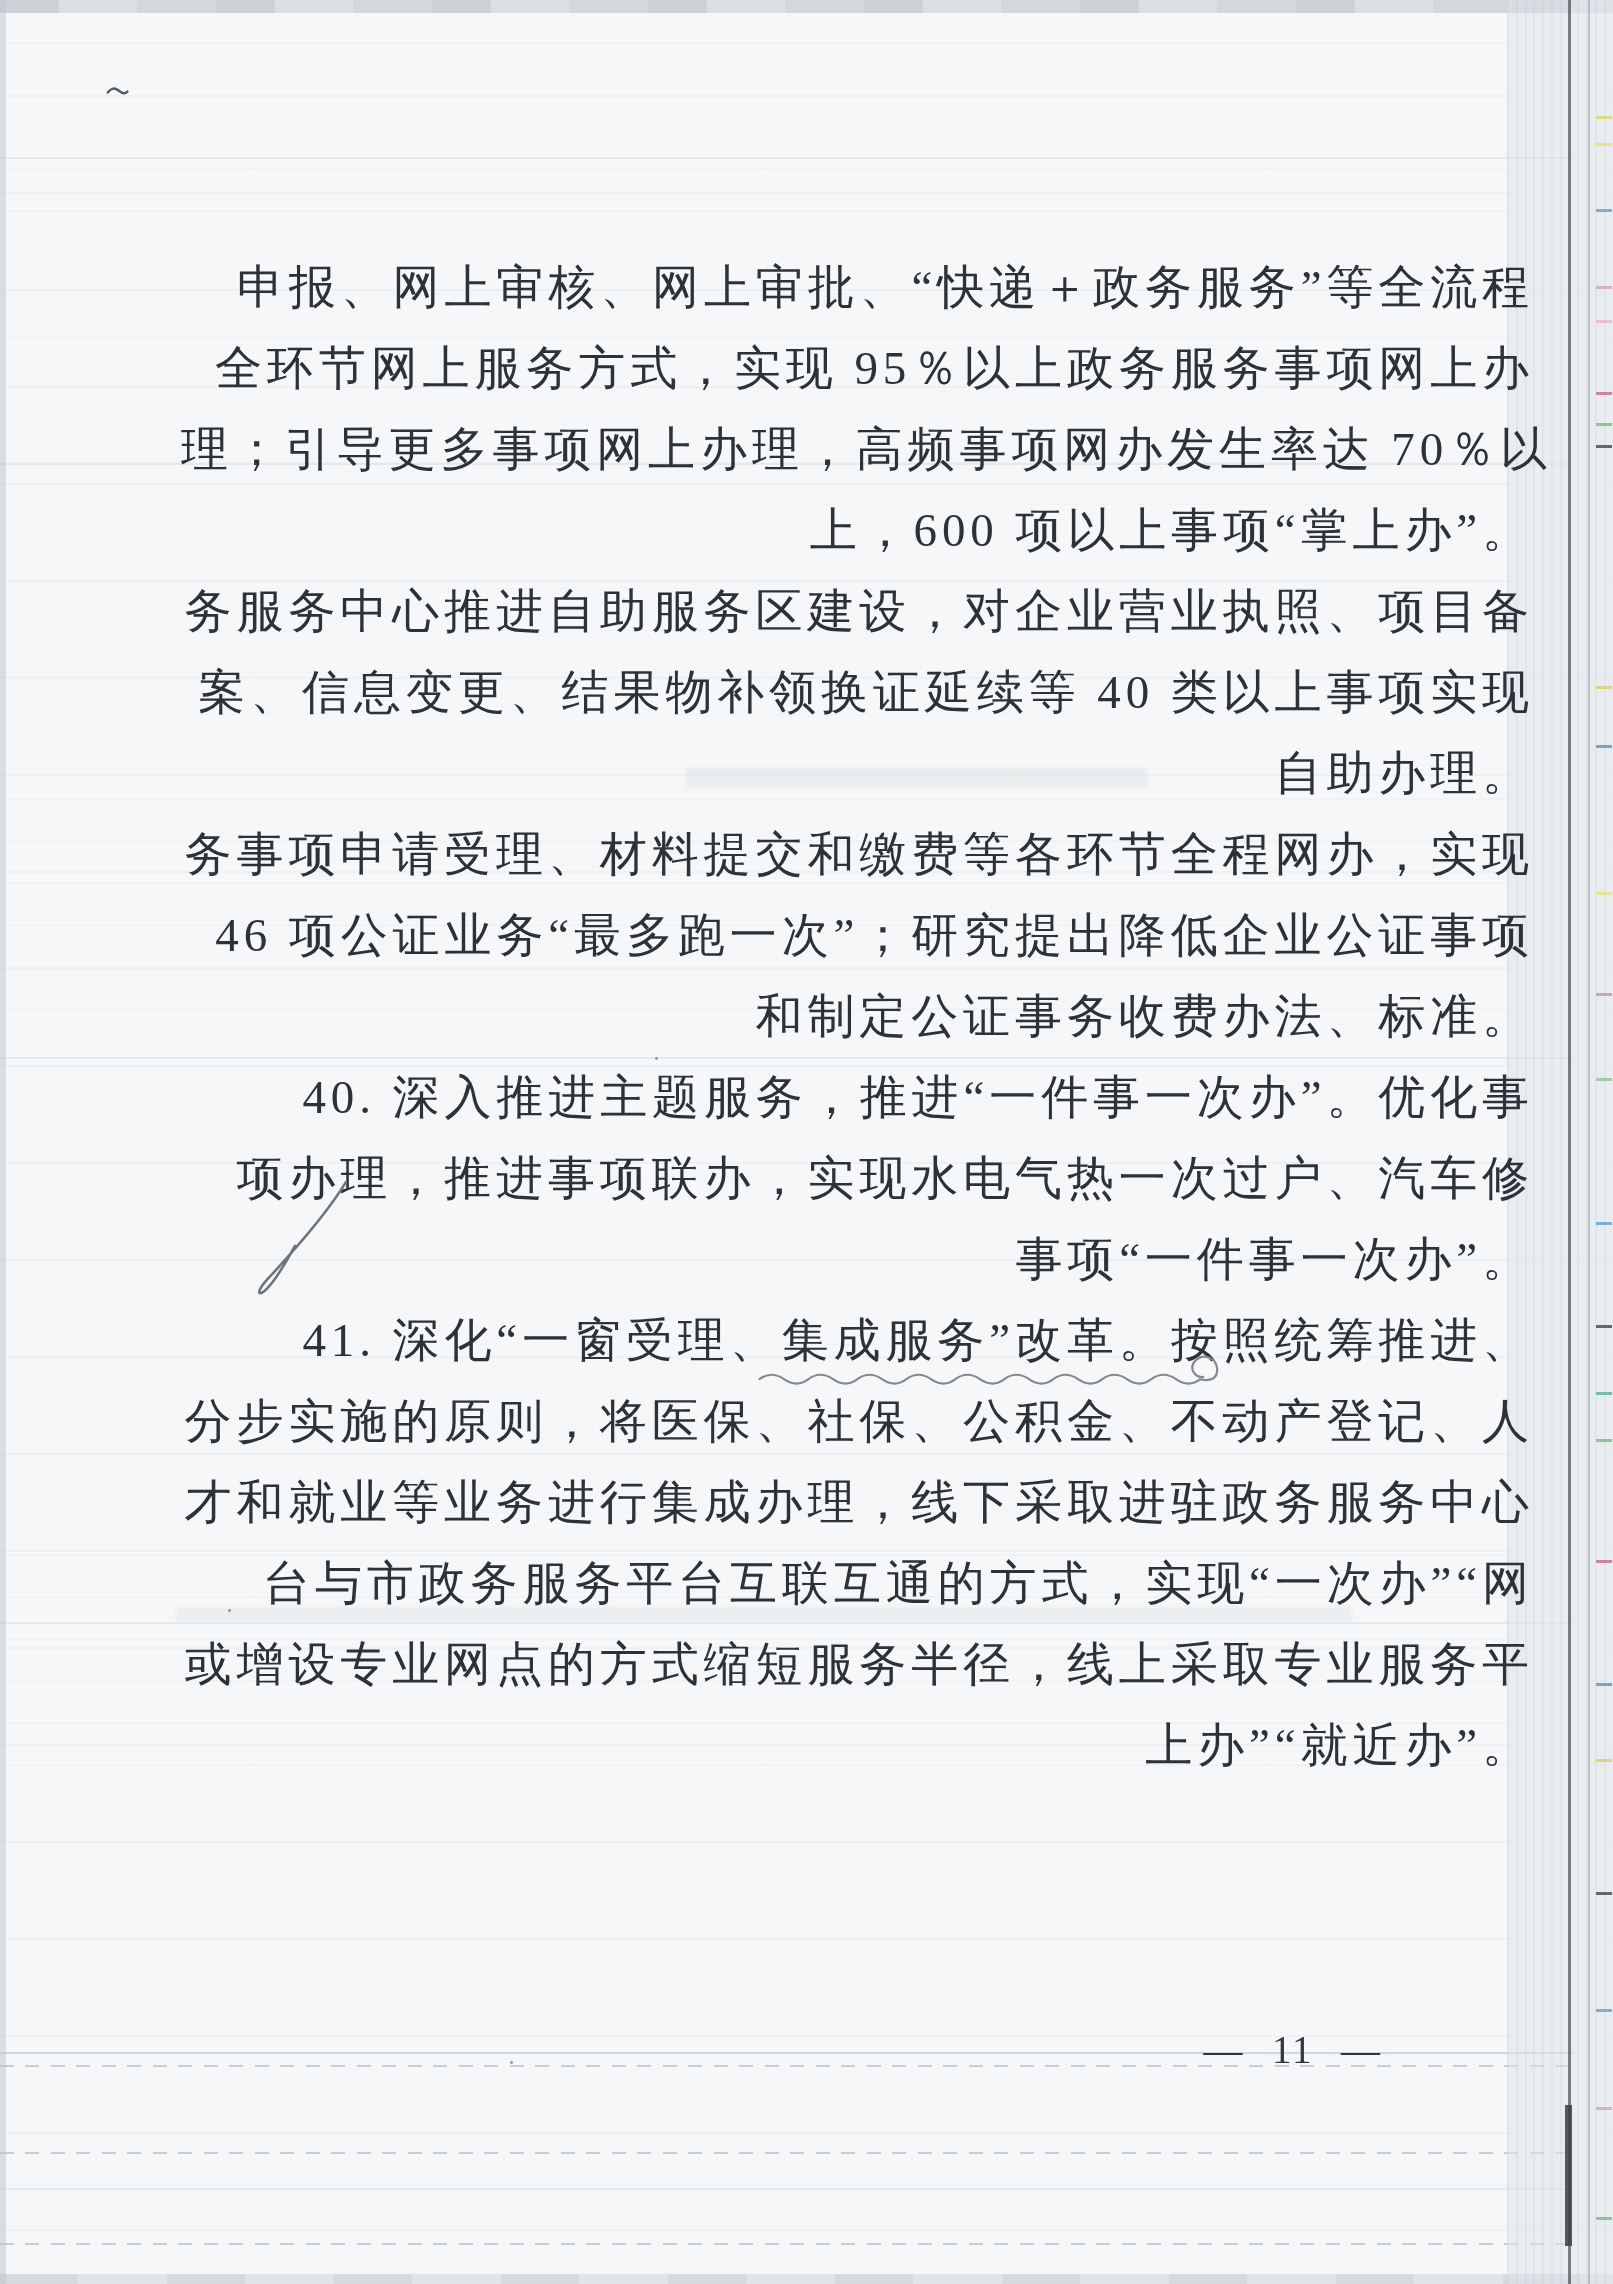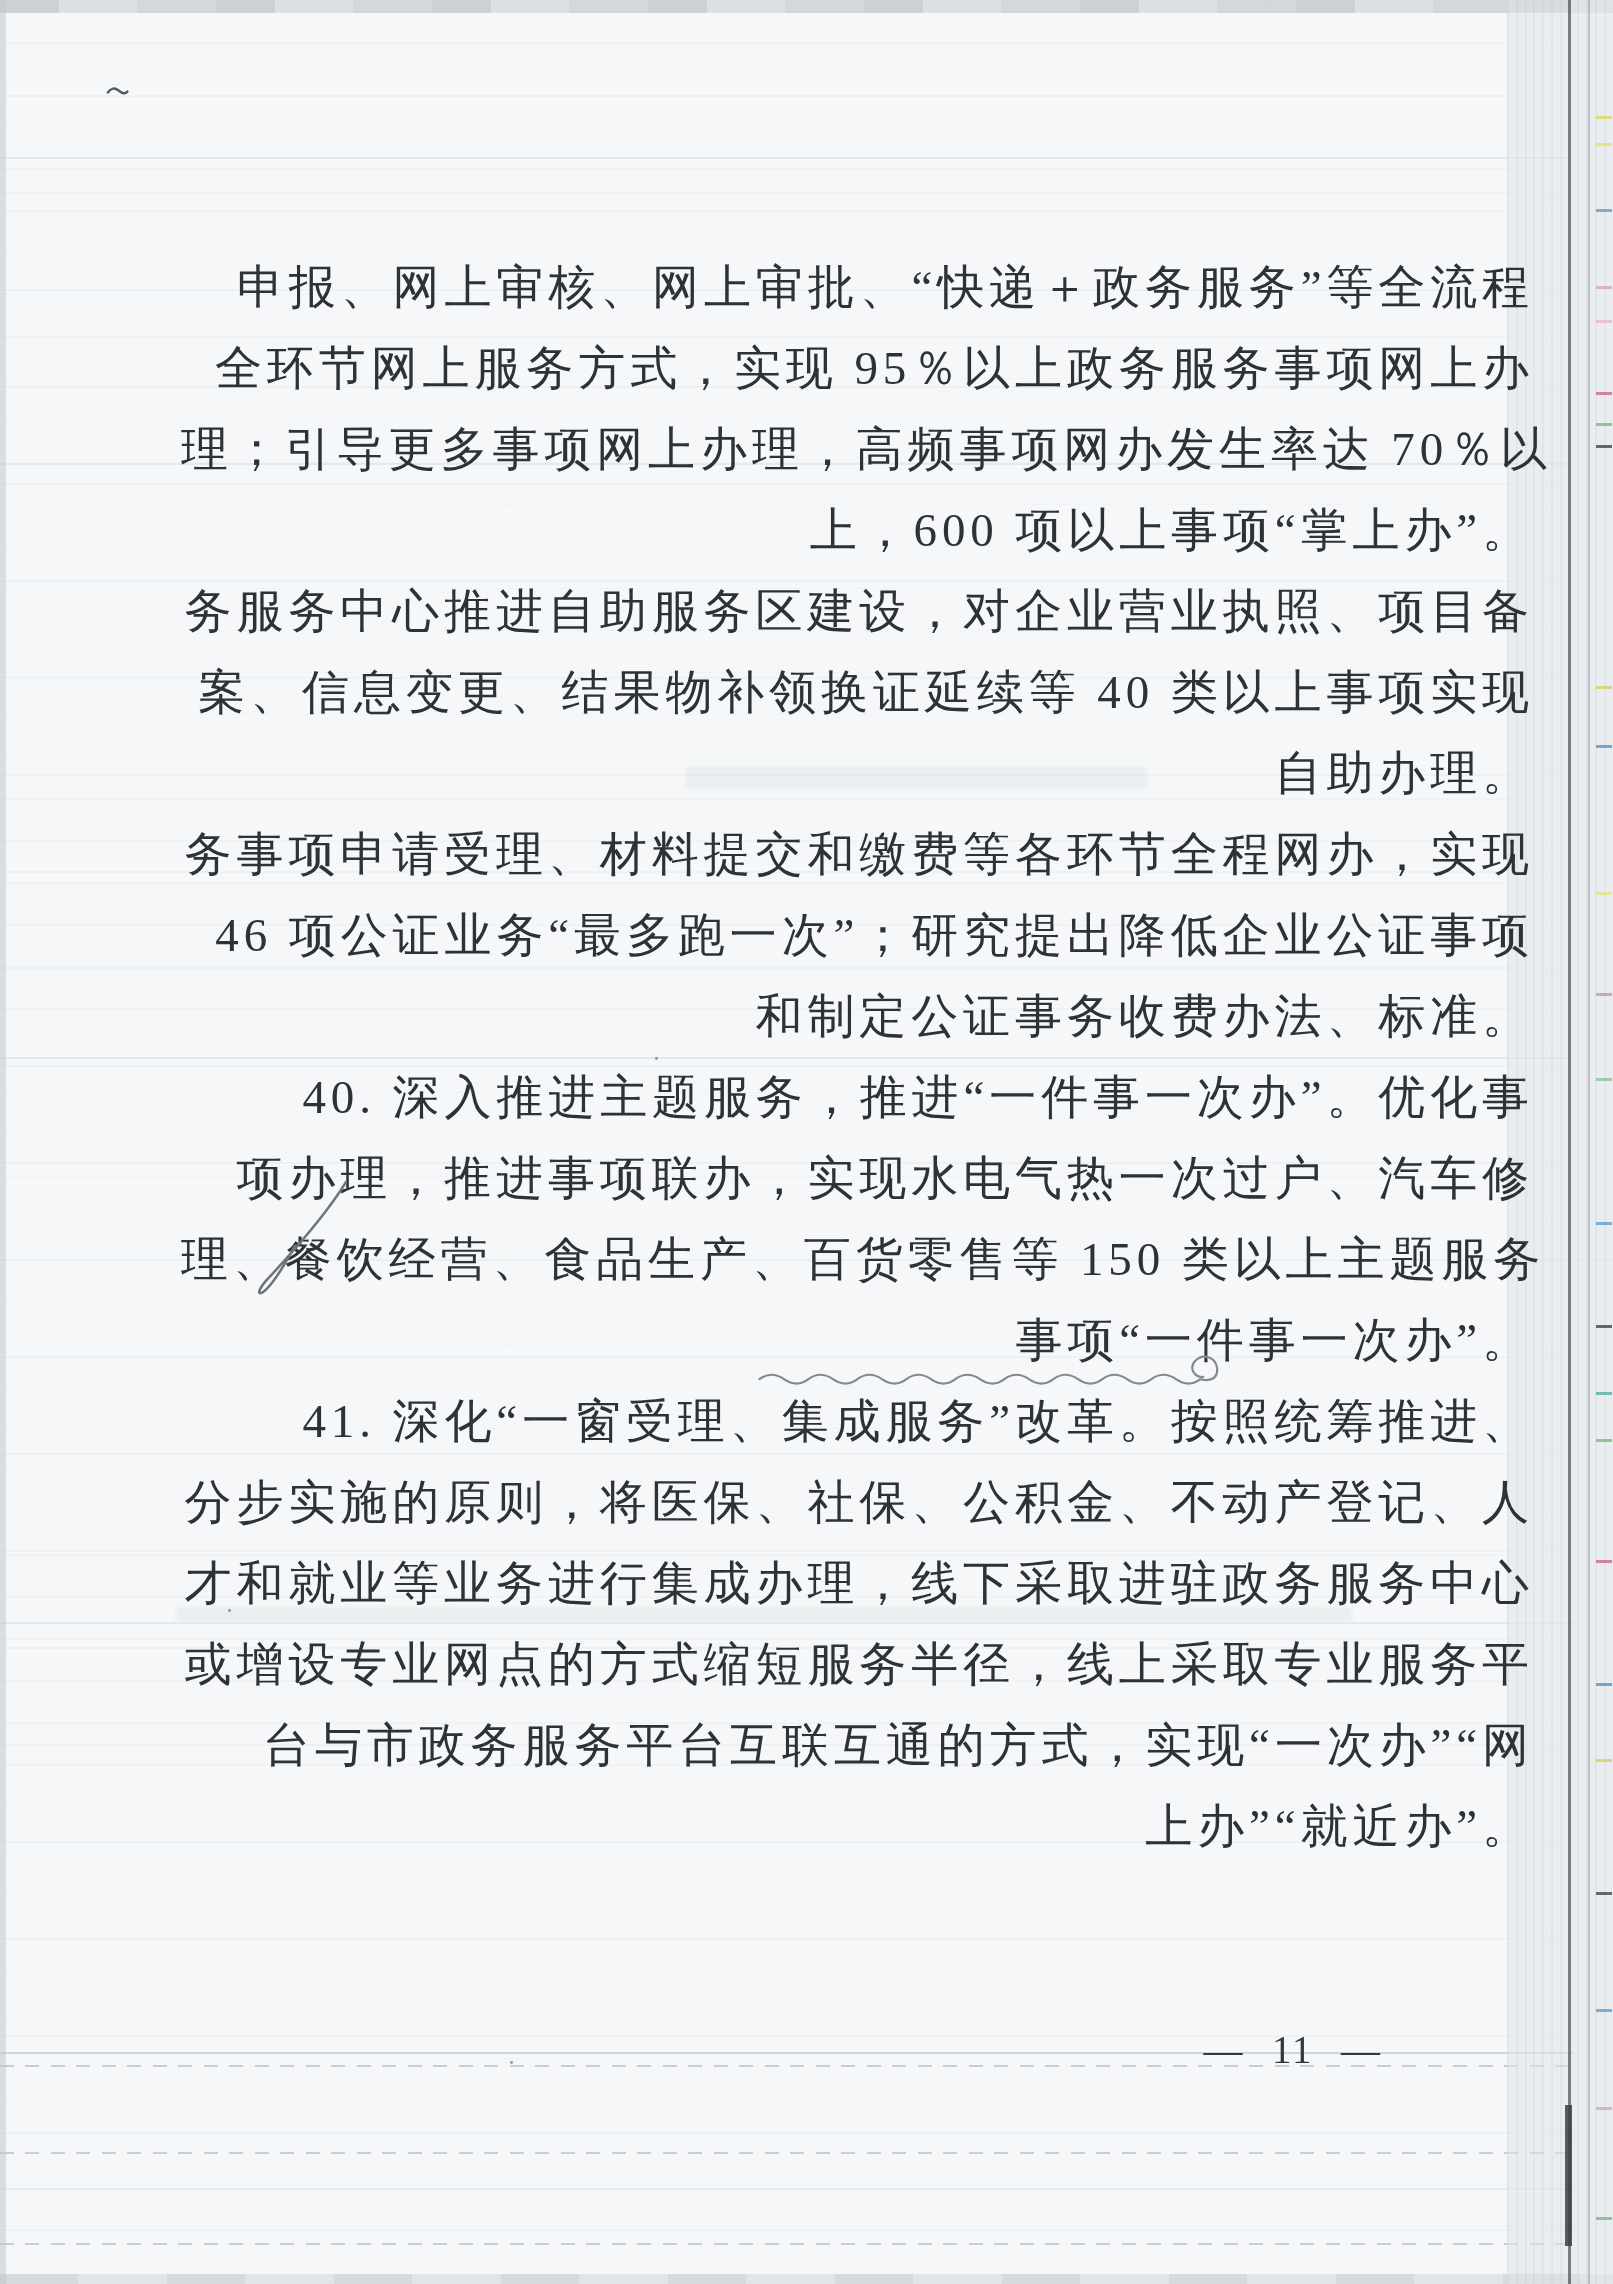--- a/index.html
+++ b/index.html
@@ -130,27 +130,26 @@
     <div class="line">理；引导更多事项网上办理，高频事项网办发生率达 70％以</div>
     <div class="line">上，600 项以上事项“掌上办”。</div>
     <div class="line">务服务中心推进自助服务区建设，对企业营业执照、项目备</div>
     <div class="line">案、信息变更、结果物补领换证延续等 40 类以上事项实现</div>
     <div class="line">自助办理。</div>
     <div class="line">务事项申请受理、材料提交和缴费等各环节全程网办，实现</div>
     <div class="line">46 项公证业务“最多跑一次”；研究提出降低企业公证事项</div>
     <div class="line">和制定公证事务收费办法、标准。</div>
     <div class="line indent">40. 深入推进主题服务，推进“一件事一次办”。优化事</div>
     <div class="line">项办理，推进事项联办，实现水电气热一次过户、汽车修</div>
-    <div class="line">理、餐饮经营、食品生产、百货零售等 150 类以上主题服务</div>
     <div class="line">事项“一件事一次办”。</div>
     <div class="line indent">41. 深化“一窗受理、集成服务”改革。按照统筹推进、</div>
     <div class="line">分步实施的原则，将医保、社保、公积金、不动产登记、人</div>
     <div class="line">才和就业等业务进行集成办理，线下采取进驻政务服务中心</div>
+    <div class="line">台与市政务服务平台互联互通的方式，实现“一次办”“网</div>
     <div class="line">或增设专业网点的方式缩短服务半径，线上采取专业服务平</div>
-    <div class="line">台与市政务服务平台互联互通的方式，实现“一次办”“网</div>
     <div class="line">上办”“就近办”。</div>
   </div>
 
   <div class="page-number">— 11 —</div>
 
   <svg class="marks" width="1613" height="2285" viewBox="0 0 1646 2331">
     <path d="M 353 1206 C 336 1234, 300 1276, 272 1306 C 265 1314, 262 1321, 267 1319 C 276 1314, 289 1293, 301 1271" fill="none" stroke="#6f747a" stroke-width="2.6" stroke-linecap="round"></path>
     <path d="M 775 1407 q 12 -9 25 0 t 25 0 t 25 0 t 25 0 t 25 0 t 25 0 t 25 0 t 25 0 t 25 0 t 25 0 t 25 0 t 25 0 t 25 0 t 25 0 t 25 0 t 25 0 t 25 0 t 25 0 c 10 3 18 -1 17 -11 c -1 -11 -14 -16 -22 -8 c -7 7 -2 17 8 17" fill="none" stroke="#85898e" stroke-width="2.2" stroke-linecap="round"></path>
     <path d="M 110 94 q 5 -7 11 -2 t 9 1" fill="none" stroke="#55595e" stroke-width="2.4" stroke-linecap="round"></path>
   </svg>

